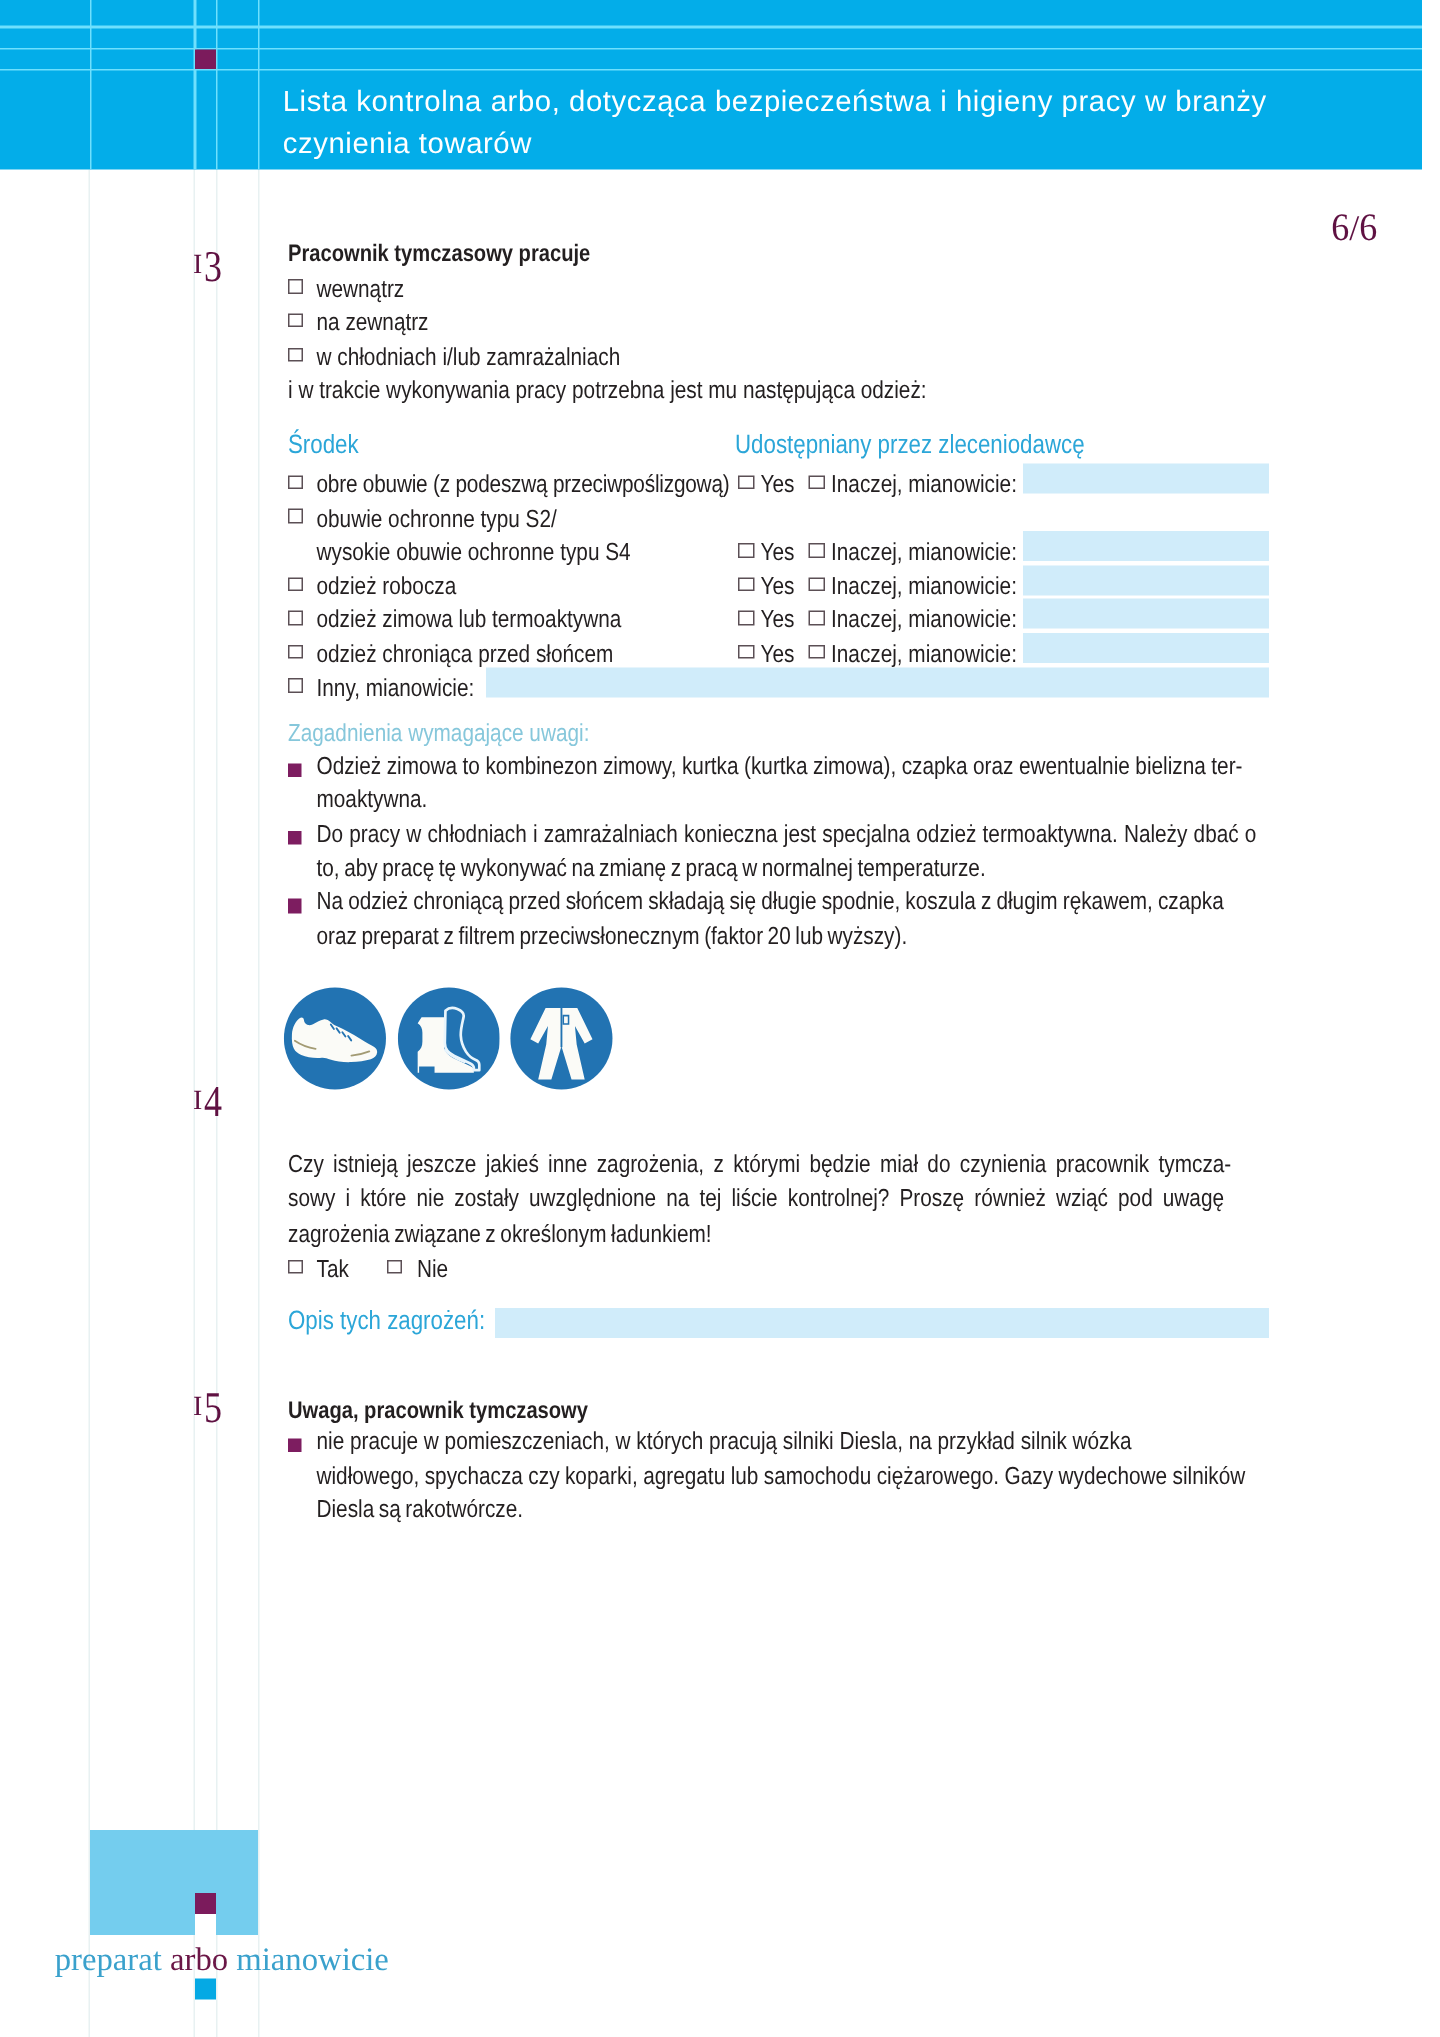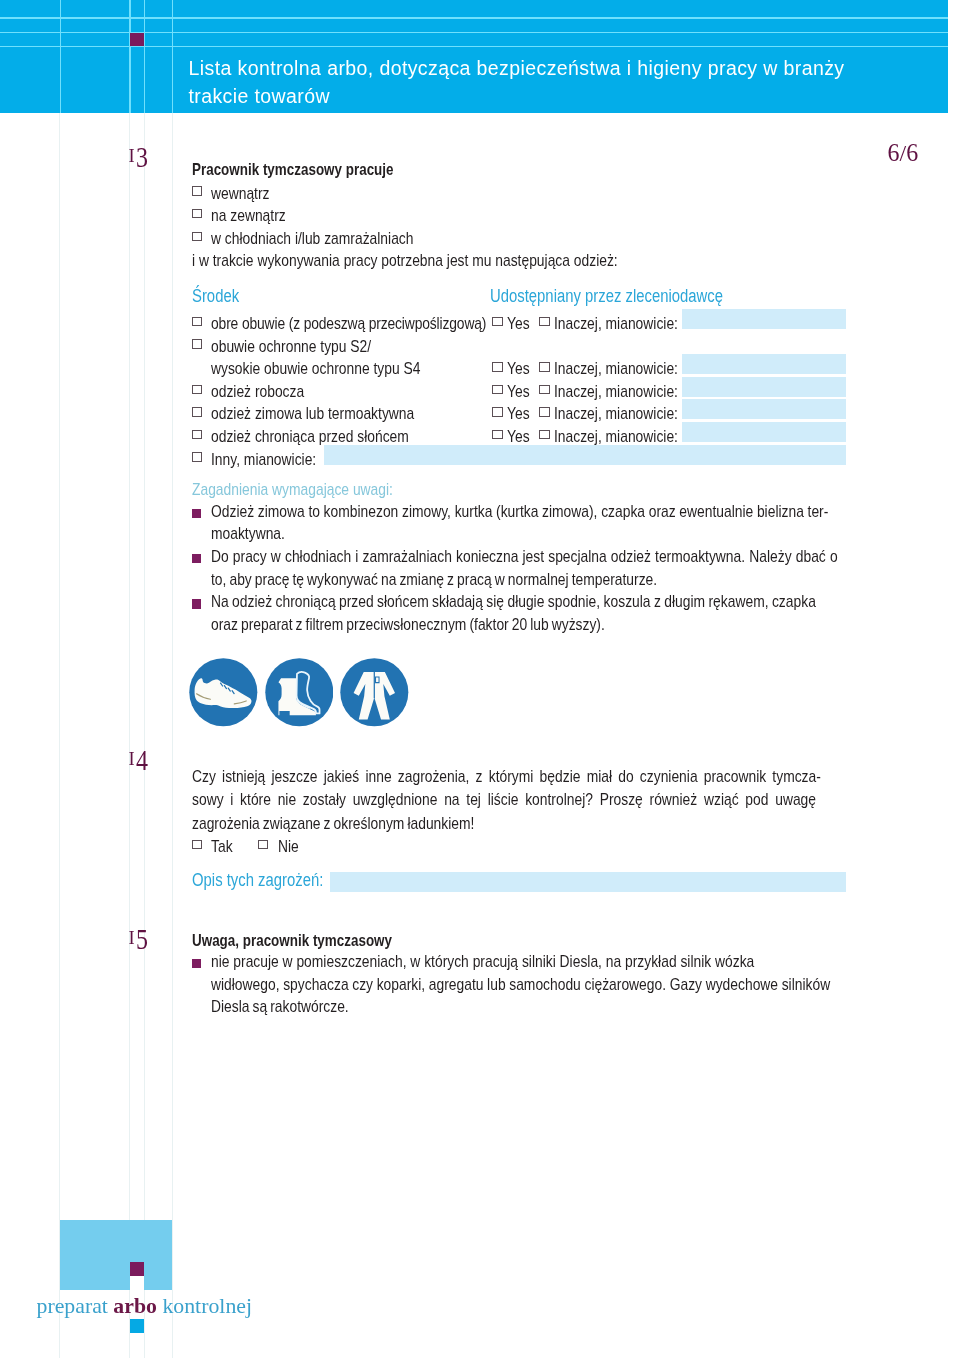--- a/index.html
+++ b/index.html
@@ -53,47 +53,47 @@
   
   .picto{position:absolute;width:68.6px;height:68.6px;}
 
   
   .logo-rect{position:absolute;left:60px;top:1220px;width:112px;height:70px;background:#74cdee;}
   .logo-strip{position:absolute;left:130px;top:1276px;width:14px;height:14px;background:#fff;}
   .logo-sq-purple{position:absolute;left:130px;top:1262px;width:14px;height:14px;background:#7b1b5c;}
   .logo-sq-blue{position:absolute;left:130px;top:1319px;width:14px;height:14px;background:#05a9e4;}
   .logo-text{position:absolute;left:36.5px;top:1293.5px;font-family:"Liberation Serif",serif;
              font-size:21.8px;line-height:24px;color:#3aa1cc;white-space:nowrap;}
-  .logo-text .arbo{color:#6b1747;font-weight:700;}
+  .logo-text .arbo{color:#6b1747;font-weight:400;}
 </style>
 </head>
 <body>
 
 <div class="page">
 
   <div class="vrule" style="left:58.6px"></div>
   <div class="vrule" style="left:129.4px"></div>
   <div class="vrule" style="left:144.2px"></div>
   <div class="vrule" style="left:171.8px"></div>
 
   <div class="header">
     <div class="hbar-h" style="top:17px"></div>
     <div class="hbar-h" style="top:31.5px"></div>
     <div class="hbar-h" style="top:45.5px"></div>
     <div class="hbar-v" style="left:59.5px"></div>
     <div class="hbar-v" style="left:129px"></div>
     <div class="hbar-v" style="left:143.5px"></div>
     <div class="hbar-v" style="left:171.5px"></div>
     <div class="hsq"></div>
-    <div class="title"><span>Lista kontrolna arbo, dotycząca bezpieczeństwa i higieny pracy w branży</span><br><span>trakcie towarów</span></div>
+    <div class="title"><span>Lista kontrolna arbo, dotycząca bezpieczeństwa i higieny pracy w branży</span><br><span>czynienia towarów</span></div>
   </div>
 
   <div class="pagenum" style="left:887.5px;top:140px"><span class="dg up">6</span><span class="dx">/</span><span class="dg up">6</span></div>
 
-  <div class="secnum" style="left:128.6px;top:143px"><span class="d1">I</span><span class="dg">3</span></div>
+  <div class="secnum" style="left:128.6px;top:164px"><span class="d1">I</span><span class="dg">3</span></div>
   <div class="tx tx-b" style="left:192px;top:158.5px">Pracownik tymczasowy pracuje</div>
 
   <div class="cb" style="left:191.9px;top:186.3px"></div>
   <div class="tx" style="left:210.5px;top:181.5px">wewnątrz</div>
   <div class="cb" style="left:191.9px;top:208.9px"></div>
   <div class="tx" style="left:210.5px;top:204.1px">na zewnątrz</div>
   <div class="cb" style="left:191.9px;top:231.5px"></div>
   <div class="tx" style="left:210.5px;top:226.7px">w chłodniach i/lub zamrażalniach</div>
   <div class="tx" style="left:192px;top:249.3px">i w trakcie wykonywania pracy potrzebna jest mu następująca odzież:</div>
 
@@ -259,21 +259,21 @@
 
   <svg class="picto" style="left:340.0px;top:658.3px" viewBox="0 0 100 100">
     <circle cx="50" cy="50" r="49.6" fill="#2273b2"></circle>
     <path fill="#fbfbf7" d="M34.6 20.3 L65.4 20.3 L80.2 50.9 L72.6 54.9 L63.1 38.0 L64.8 55.8
        L72.6 89.8 L59.8 89.8 L50.0 57.6 L40.2 89.8 L27.4 89.8 L35.2 55.8 L36.9 38.0
        L27.4 54.9 L19.8 50.9 Z"></path>
     <path fill="#2273b2" d="M49.1 20.3 L50.9 20.3 L50.9 58.5 L49.1 58.5 Z"></path>
     <path fill="none" stroke="#2273b2" stroke-width="1.5" d="M51.8 27.8 L56.9 27.8 L56.9 35.9 L51.8 35.9 Z"></path>
   </svg>
 
-  <div class="secnum" style="left:128.6px;top:746px"><span class="d1">I</span><span class="dg">4</span></div>
+  <div class="secnum" style="left:128.6px;top:721px"><span class="d1">I</span><span class="dg">4</span></div>
   <div class="jl" style="left:192px;top:766.5px;width:744.3px">
       <span>Czy</span>
       <span>istnieją</span>
       <span>jeszcze</span>
       <span>jakieś</span>
       <span>inne</span>
       <span>zagrożenia,</span>
       <span>z</span>
       <span>którymi</span>
       <span>będzie</span>
@@ -351,15 +351,15 @@
   <div class="jl last" style="left:210.5px;top:997.4px">
       <span>Diesla</span>
       <span>są</span>
       <span>rakotwórcze.</span>
     </div>
 
   <div class="logo-rect"></div>
   <div class="logo-strip"></div>
   <div class="logo-sq-purple"></div>
   <div class="logo-sq-blue"></div>
-  <div class="logo-text"><span>preparat</span> <span class="arbo">arbo</span> <span>kontrolnej</span></div>
+  <div class="logo-text"><span>preparat</span> <span class="arbo">arbo</span> <span>mianowicie</span></div>
 
 </div>
 
 </body></html>

